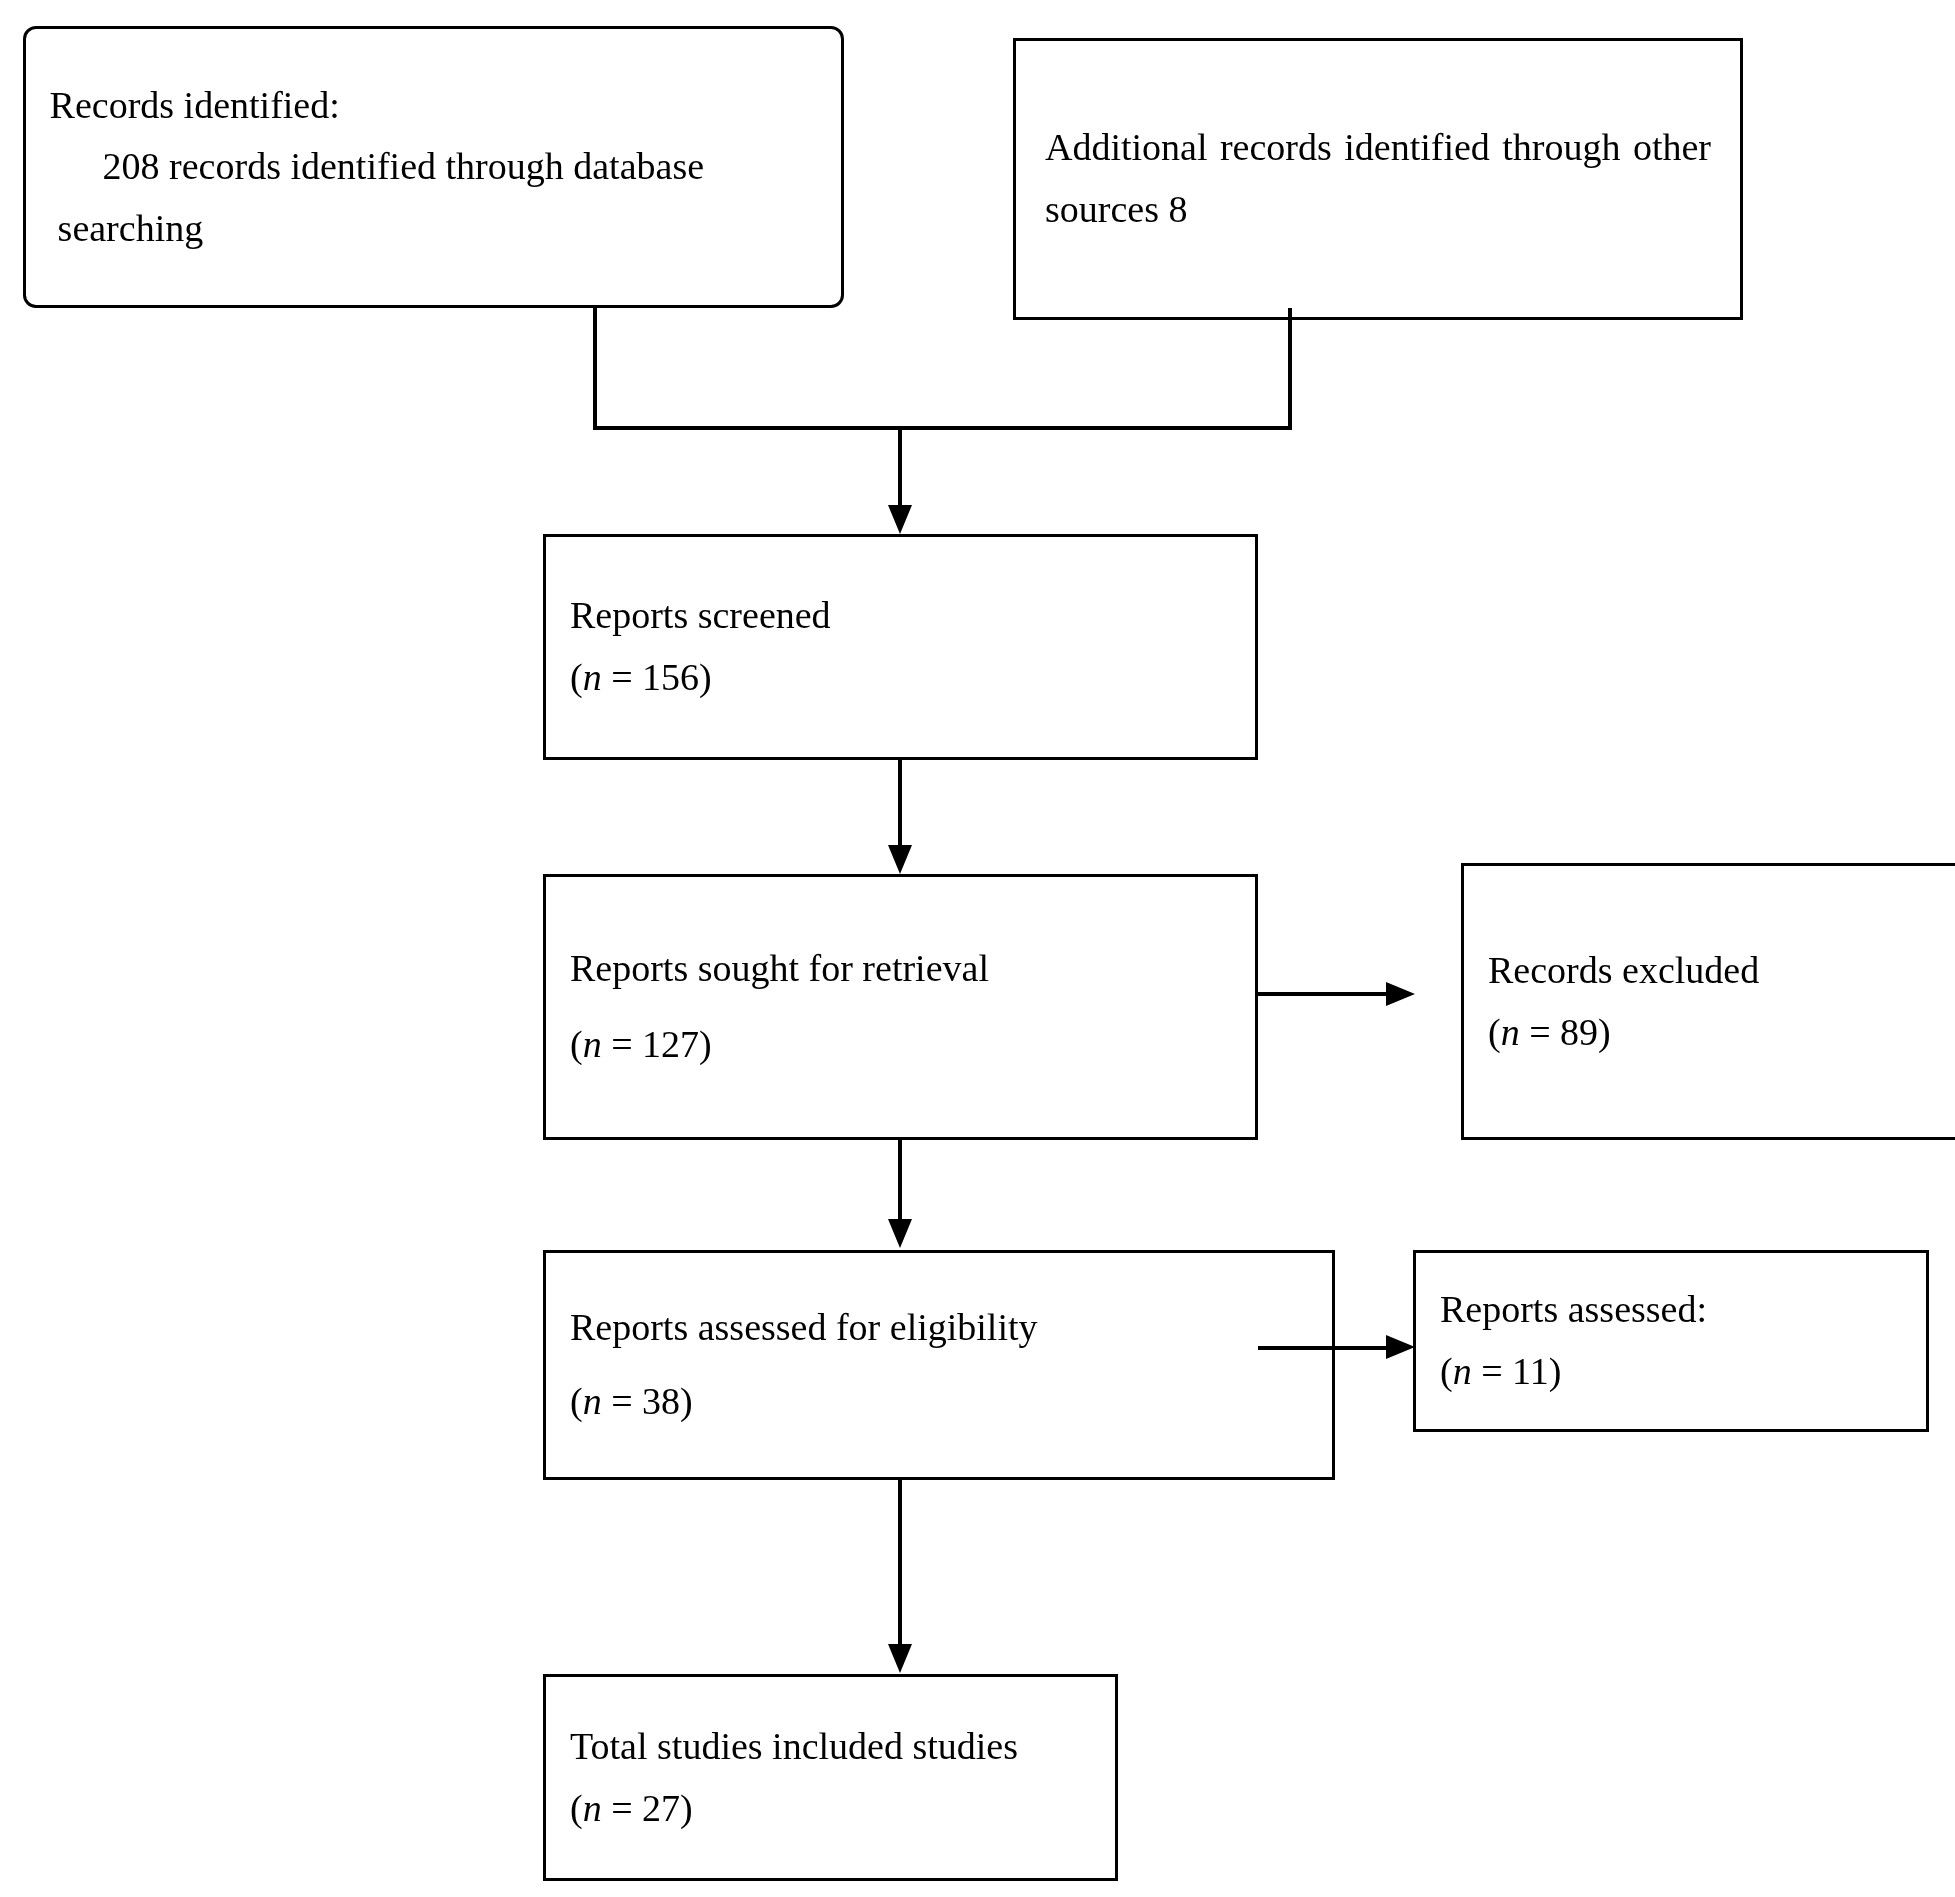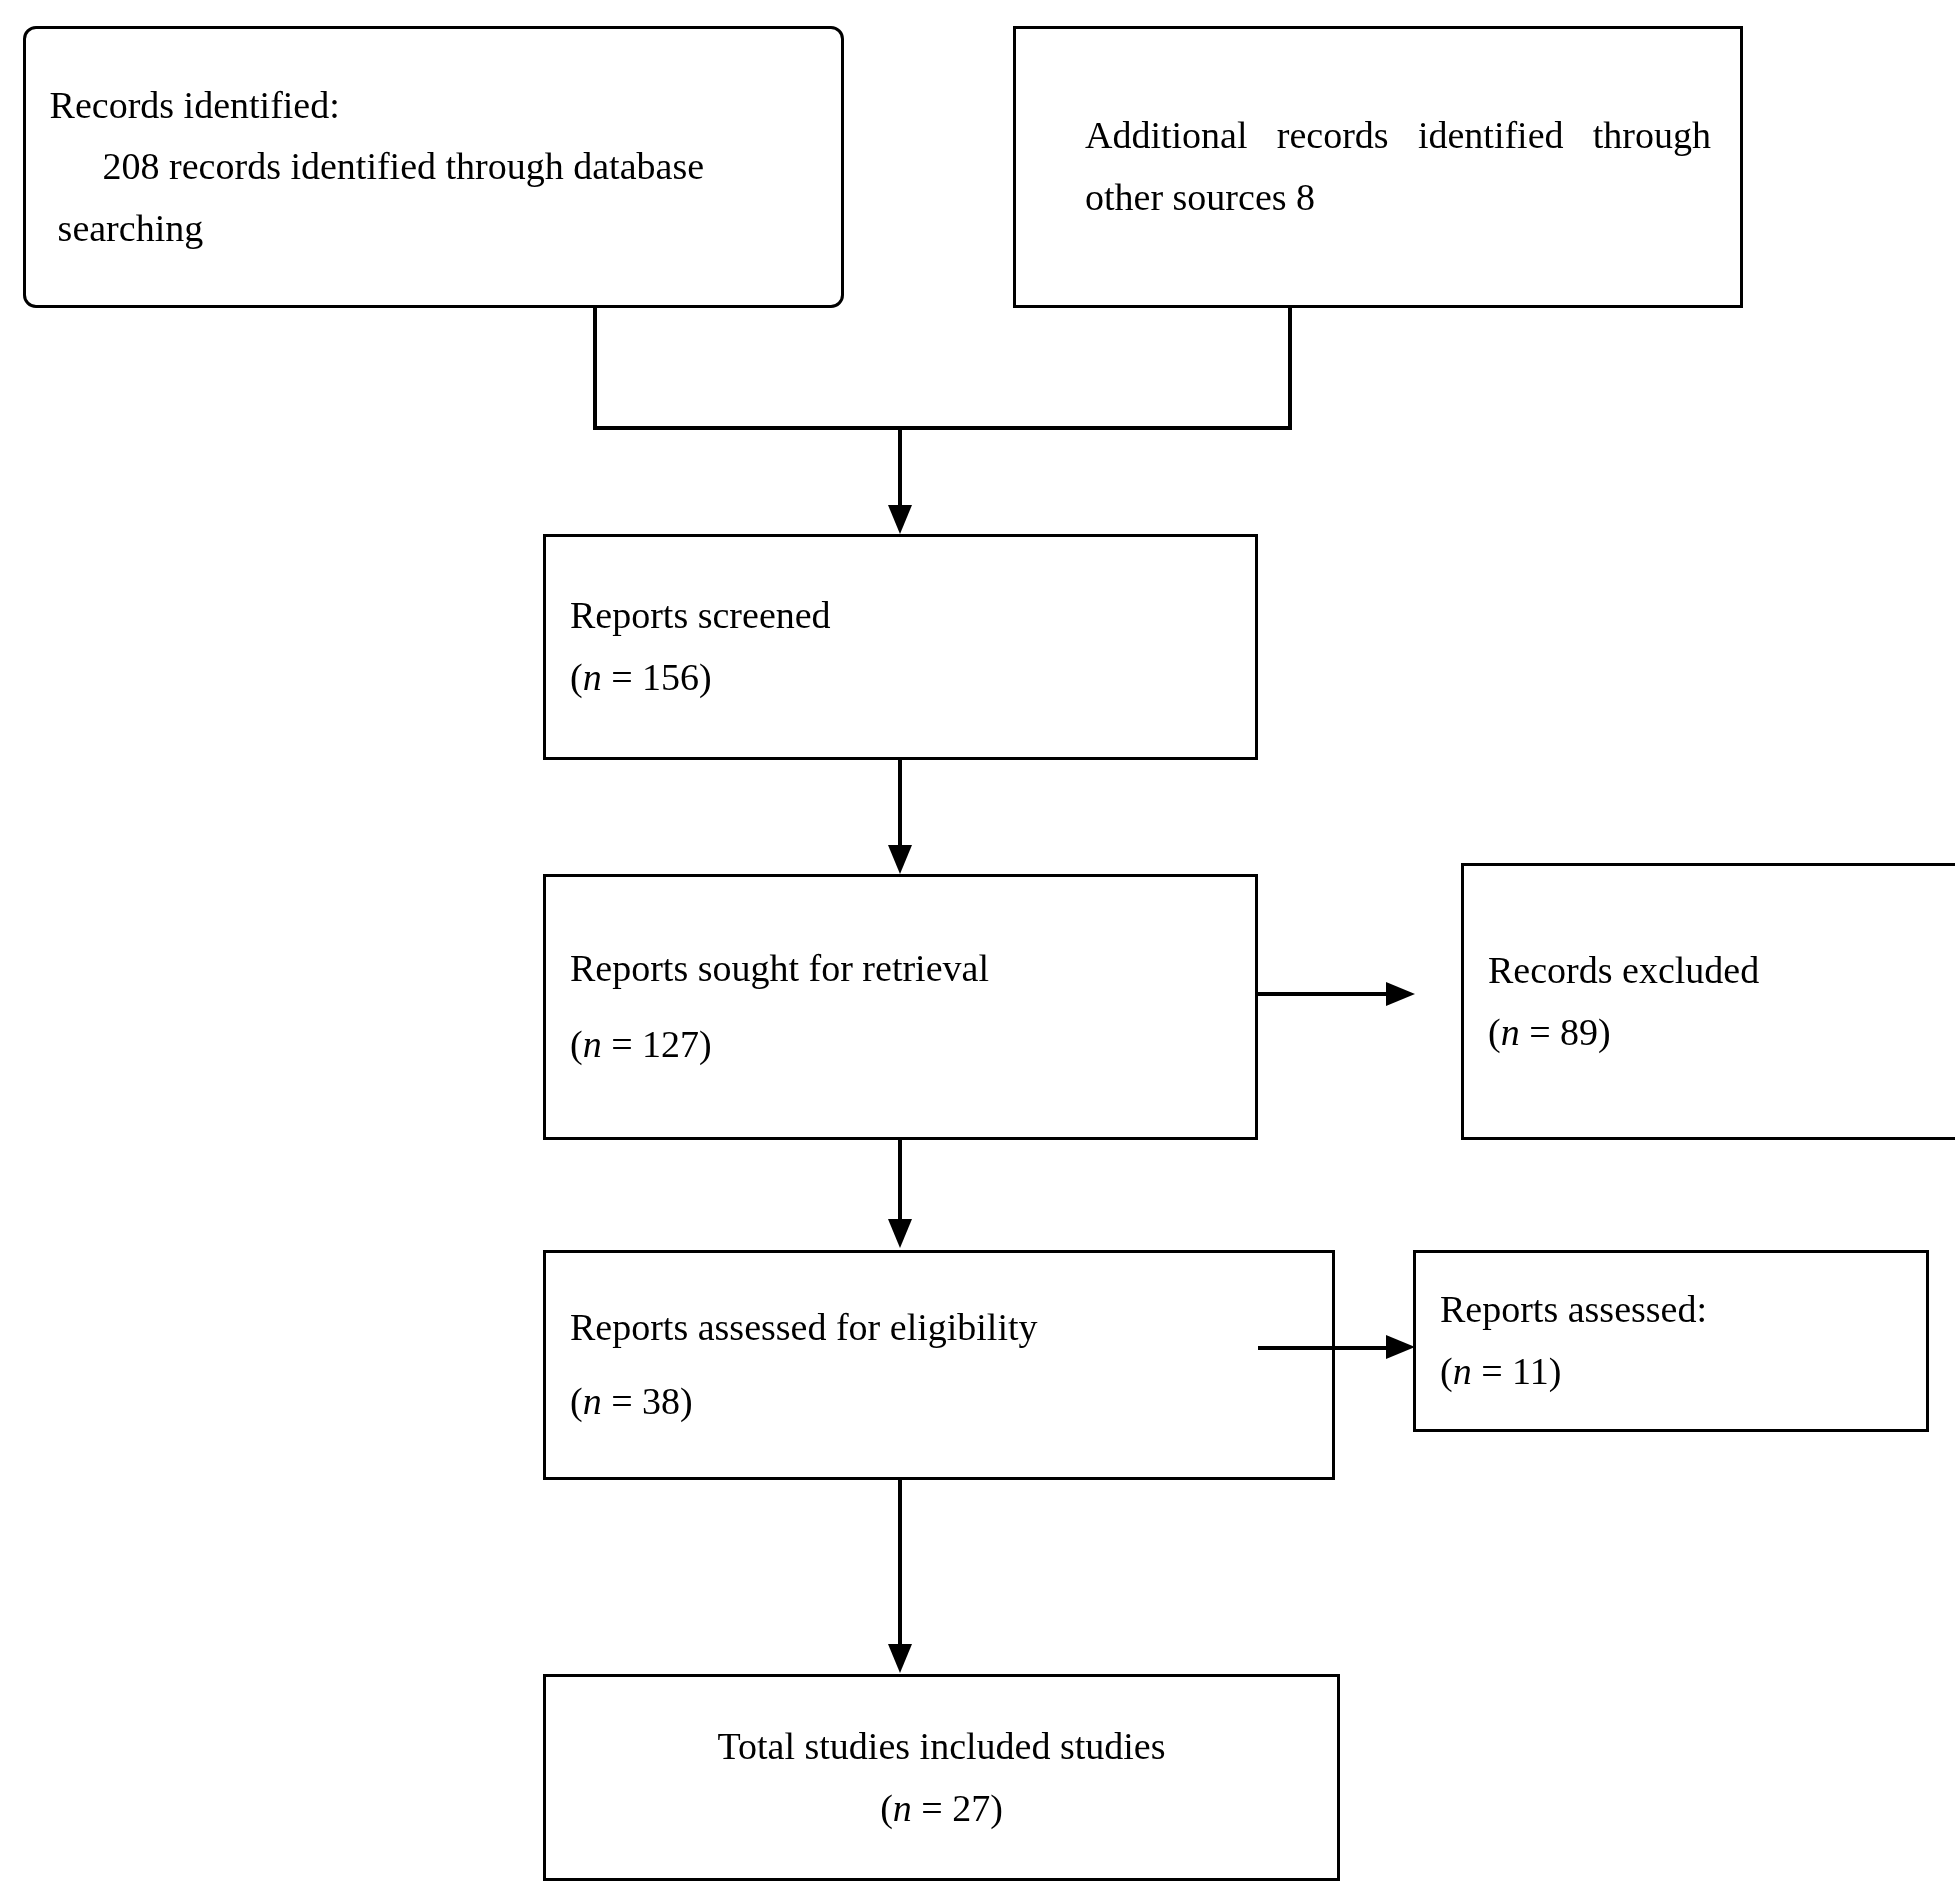--- a/index.html
+++ b/index.html
@@ -68,21 +68,21 @@
 </head>
 <body>
 
 <div id="canvas">
 
   <div class="flowbox" style="left:22.6px; top:26px; width:821px; height:282px;border-radius:13px;">
     <div class="boxtext">Records identified:</div>
     <div class="boxtext indent">208 records identified through database searching</div>
   </div>
 
-  <div class="flowbox" style="left:1013px; top:26px; width:730px; height:282px;padding-left:40px;">
+  <div class="flowbox" style="left:1013px; top:38px; width:730px; height:282px;">
     <div class="boxtext justified">Additional records identified through other sources 8</div>
   </div>
 
   <div class="conn vline" style="left:593px; top:308px; height:122px;"></div>
   <div class="conn vline" style="left:1288px; top:308px; height:122px;"></div>
   <div class="conn hline" style="left:593px; top:426px; width:699px;"></div>
   <div class="conn vline" style="left:898px; top:430px; height:76px;"></div>
   <div class="arrowhead-down" style="left:888px; top:505px;"></div>
 
   <div class="flowbox" style="left:543px; top:534px; width:715px; height:226px;">
@@ -118,19 +118,19 @@
   <div class="arrowhead-right" style="left:1386px; top:1335px;"></div>
 
   <div class="flowbox" style="left:1413px; top:1250px; width:516px; height:182px;">
     <div class="boxtext">Reports assessed:</div>
     <div class="boxtext"><span>(</span><span class="nval">n</span><span> = 11)</span></div>
   </div>
 
   <div class="conn vline" style="left:898px; top:1480px; height:166px;"></div>
   <div class="arrowhead-down" style="left:888px; top:1644px;"></div>
 
-  <div class="flowbox" style="left:543px; top:1674px; width:797px; height:207px;text-align:center;">
+  <div class="flowbox" style="left:543px; top:1674px; width:575px; height:207px;">
     <div class="boxtext">Total studies included studies</div>
     <div class="boxtext"><span>(</span><span class="nval">n</span><span> = 27)</span></div>
   </div>
 
 </div>
 
 
 </body></html>

